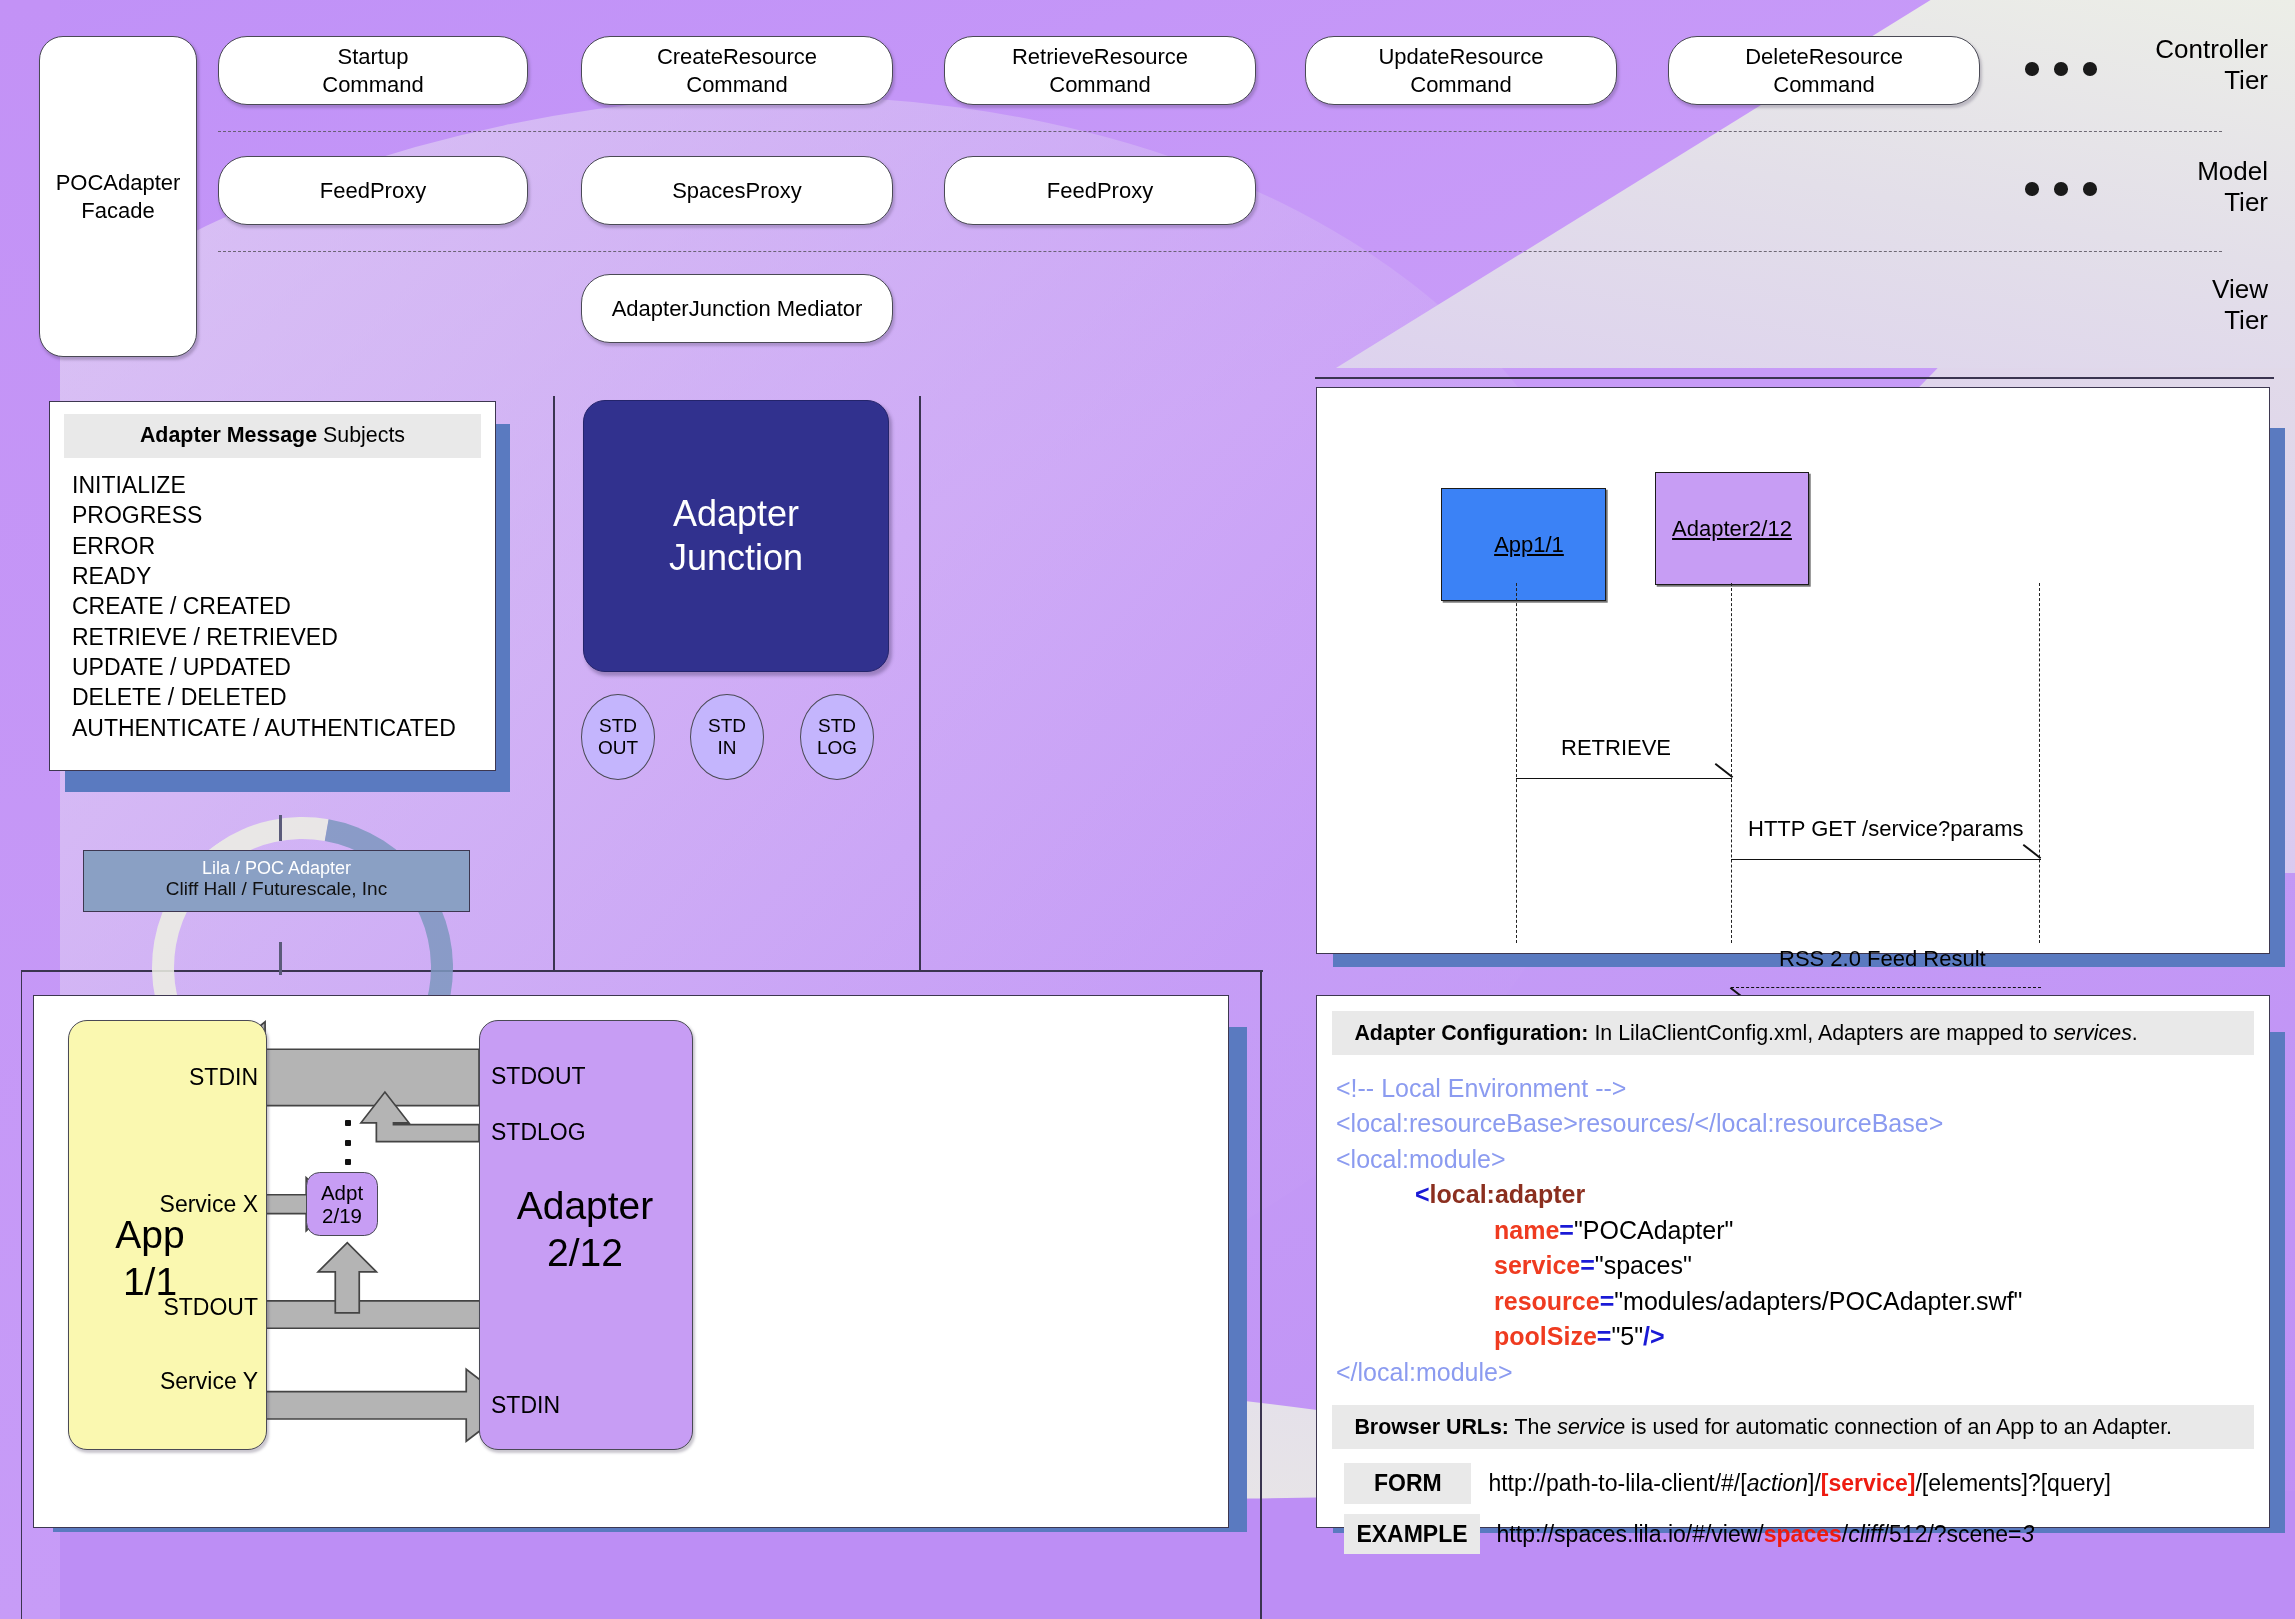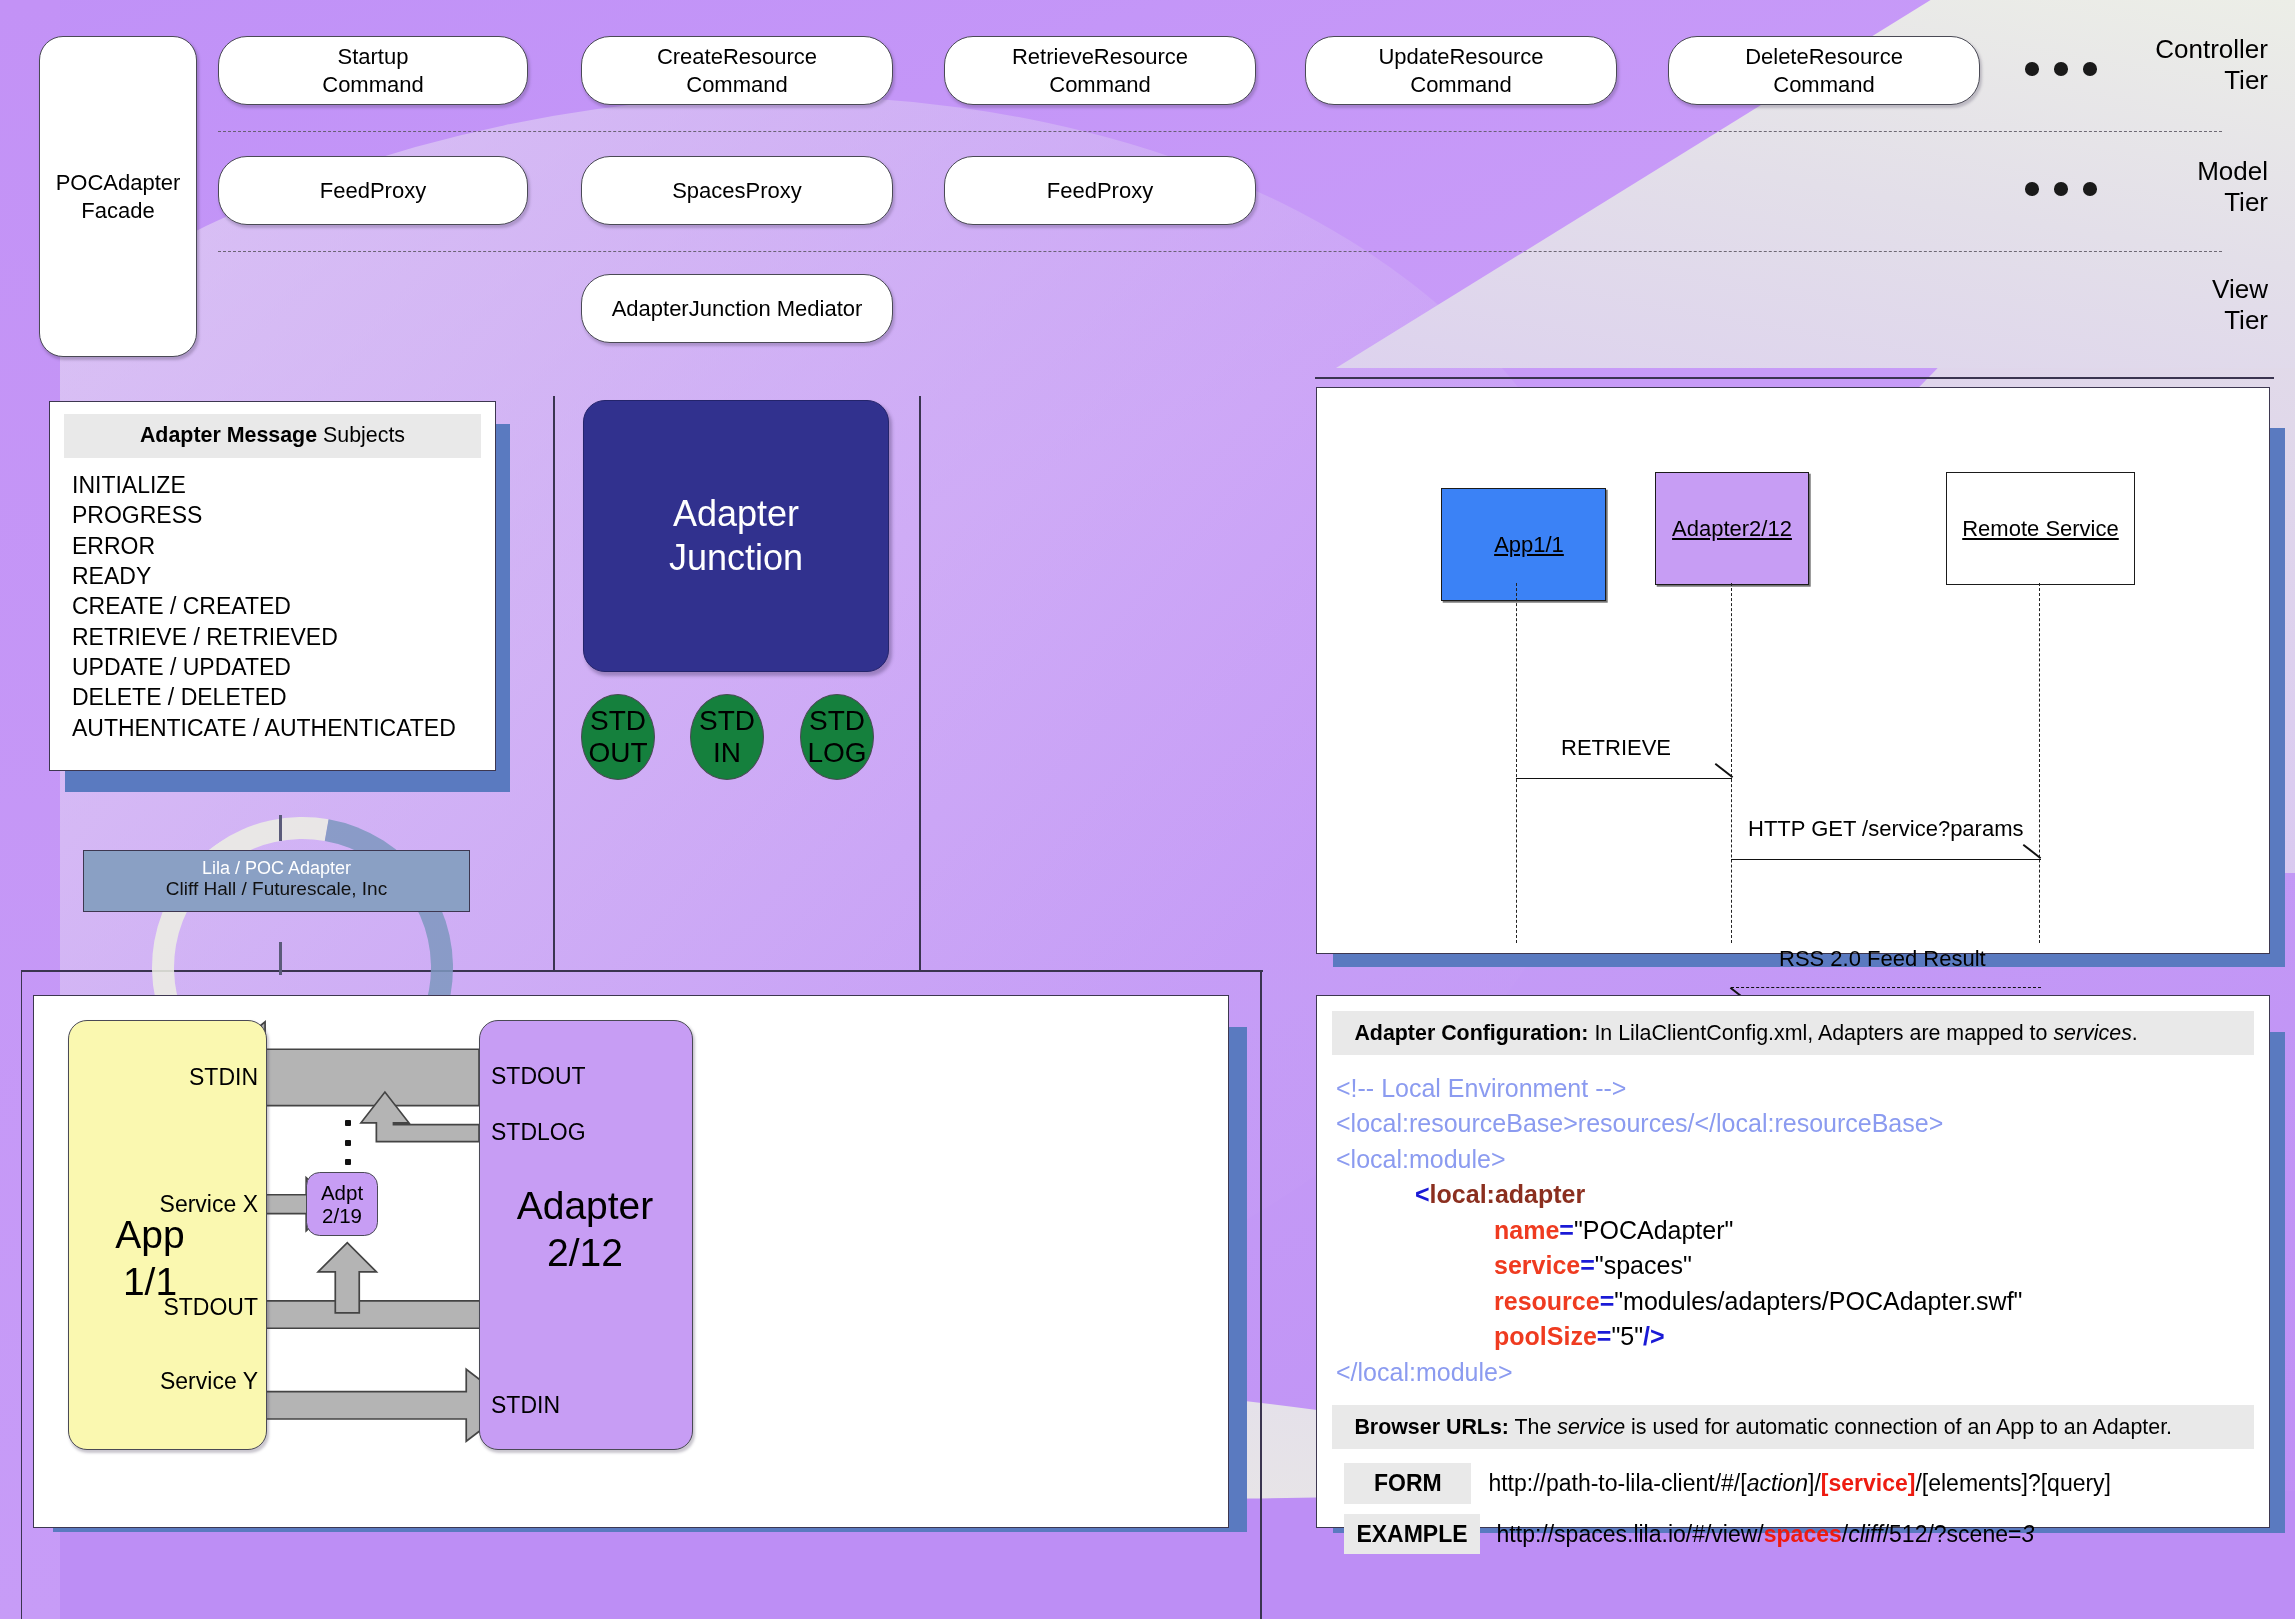--- a/index.html
+++ b/index.html
@@ -80,23 +80,23 @@
 
   
   .aj-box{
     position:absolute;background:#31318e;border:1.4px solid #24246b;border-radius:22px;
     color:#fff;display:flex;align-items:center;justify-content:center;text-align:center;
     font-size:36px;line-height:1.22;
     box-shadow:2.6px 3.4px 3.4px rgba(40,30,70,.3);
   }
   .std-circle{
     position:absolute;width:72px;height:84px;border-radius:50%;
-    background:#15803d;border:1.2px solid #4a4a55;
+    background:#c4b5fd;border:1.2px solid #4a4a55;
     display:flex;align-items:center;justify-content:center;text-align:center;
-    font-size:28px;line-height:1.16;color:#000;
+    font-size:19px;line-height:1.16;color:#000;
   }
 
   
   .logo-ring{
     position:absolute;width:257px;height:257px;border-radius:50%;
     border:22px solid;border-color:#eef0e4 #7e98c0 #7e98c0 #eef0e4;
     transform:rotate(-35deg);opacity:.85;
   }
   .logo-tick{position:absolute;width:2.6px;background:#5b5b7a;}
   .logo-box{
@@ -257,23 +257,20 @@
 <div class="panel" style="left:1316px;top:387px;width:952px;height:565px;">
 
   <div class="seq" style="left:0;top:0;width:952px;height:479px;">
 
     <div class="lifebox" style="left:124px;top:100px;width:152px;height:111px;background:#3b82f6;padding-left:11px;">
       <span>App1/1</span>
     </div>
     <div class="lifebox" style="left:338px;top:84px;width:152px;height:111px;background:#c79df4;">
       <span>Adapter2/12</span>
     </div>
-    <div class="lifebox" style="left:629px;top:84px;width:187px;height:111px;background:#ffffff;box-shadow:none;">
-      <span>Remote Service</span>
-    </div>
 
     <div class="lifeline" style="left:199px;top:195px;height:360px;"></div>
     <div class="lifeline" style="left:414px;top:195px;height:360px;"></div>
     <div class="lifeline" style="left:722px;top:195px;height:360px;"></div>
 
     <div class="msglabel" style="left:244px;top:347px;">RETRIEVE</div>
     <div class="msgline" style="left:199px;top:390px;width:216px;"></div>
     <div class="arrowhead" style="left:415px;top:390px;transform:rotate(218deg);"></div>
 
     <div class="msglabel" style="left:431px;top:428px;">HTTP GET /service?params</div>

